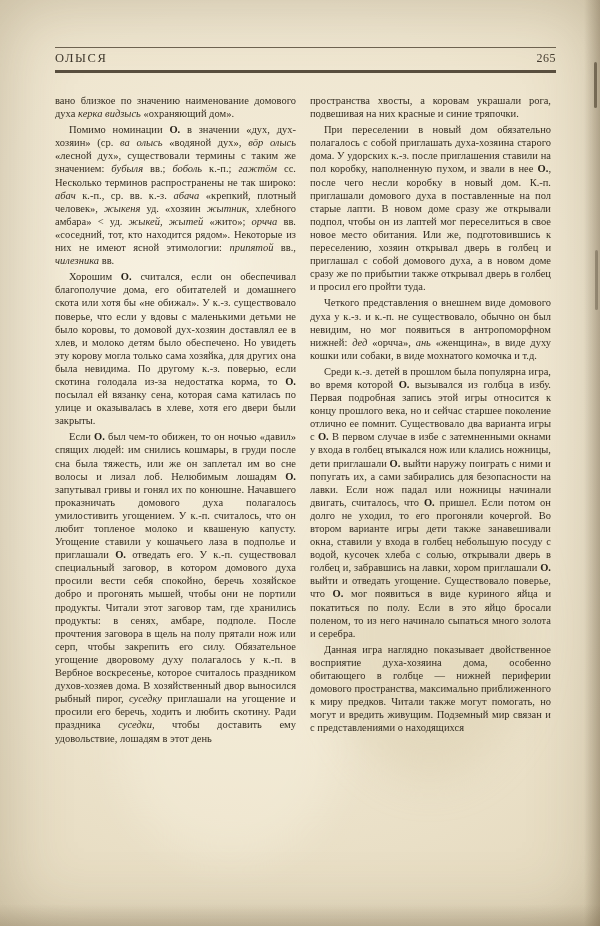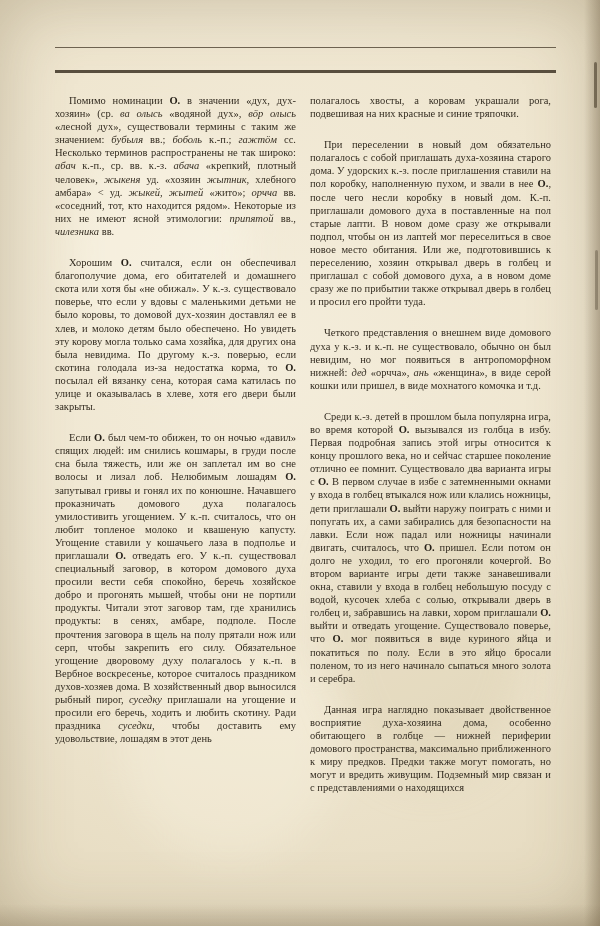--- a/index.html
+++ b/index.html
@@ -57,49 +57,54 @@
   }
   .col {
     width: 241px;
     color: #342d22;
     font-size: 10.5px;
     line-height: 13.1px;
     text-align: justify;
   }
   .para { margin: 0; }
   .para.indent { text-indent: 14px; }
-  .para + .para { margin-top: 18px; }
+  .para + .para { margin-top: 3px; }
   .run-b { font-weight: bold; color: #262018; }
   .run-i { font-style: italic; }
 </style>
 </head>
 <body>
 
 <div class="page">
   <div class="texture-spot spot-a"></div>
   <div class="texture-spot spot-b"></div>
   <div class="texture-spot spot-c"></div>
 
   <div class="rule-top"></div>
 
+  <div class="running-header">
+    <span class="running-title">ОЛЫСЯ</span>
+    <span class="running-pagenum">265</span>
+  </div>
 
   <div class="rule-bottom"></div>
 
   <div class="columns">
     <div class="col">
+        <p class="para"><span>вано близкое по значению наименование домового духа </span><span class="run-i">керка видзысь</span><span> «охраняющий дом».</span></p>
         <p class="para indent"><span>Помимо номинации </span><span class="run-b">О.</span><span> в значении «дух, дух-хозяин» (ср. </span><span class="run-i">ва олысь</span><span> «водяной дух», </span><span class="run-i">вöр олысь</span><span> «лесной дух», существовали термины с таким же значением: </span><span class="run-i">бубыля</span><span> вв.; </span><span class="run-i">боболь</span><span> к.-п.; </span><span class="run-i">гажтöм</span><span> сс. Несколько терминов распространены не так широко: </span><span class="run-i">абач</span><span> к.-п., ср. вв. к.-з. </span><span class="run-i">абача</span><span> «крепкий, плотный человек», </span><span class="run-i">жыкеня</span><span> уд. «хозяин </span><span class="run-i">жытник</span><span>, хлебного амбара» &lt; уд. </span><span class="run-i">жыкей, жытей</span><span> «жито»; </span><span class="run-i">орчча</span><span> вв. «соседний, тот, кто находится рядом». Некоторые из них не имеют ясной этимологии: </span><span class="run-i">припятой</span><span> вв., </span><span class="run-i">чилезника</span><span> вв.</span></p>
         <p class="para indent"><span>Хорошим </span><span class="run-b">О.</span><span> считался, если он обеспечивал благополучие дома, его обитателей и домашнего скота или хотя бы «не обижал». У к.-з. существовало поверье, что если у вдовы с маленькими детьми не было коровы, то домовой дух-хозяин доставлял ее в хлев, и молоко детям было обеспечено. Но увидеть эту корову могла только сама хозяйка, для других она была невидима. По другому к.-з. поверью, если скотина голодала из-за недостатка корма, то </span><span class="run-b">О.</span><span> посылал ей вязанку сена, которая сама катилась по улице и оказывалась в хлеве, хотя его двери были закрыты.</span></p>
         <p class="para indent"><span>Если </span><span class="run-b">О.</span><span> был чем-то обижен, то он ночью «давил» спящих людей: им снились кошмары, в груди после сна была тяжесть, или же он заплетал им во сне волосы и лизал лоб. Нелюбимым лошадям </span><span class="run-b">О.</span><span> запутывал гривы и гонял их по конюшне. Начавшего проказничать домового духа полагалось умилостивить угощением. У к.-п. считалось, что он любит топленое молоко и квашеную капусту. Угощение ставили у кошачьего лаза в подполье и приглашали </span><span class="run-b">О.</span><span> отведать его. У к.-п. существовал специальный заговор, в котором домового духа просили вести себя спокойно, беречь хозяйское добро и прогонять мышей, чтобы они не портили продукты. Читали этот заговор там, где хранились продукты: в сенях, амбаре, подполе. После прочтения заговора в щель на полу прятали нож или серп, чтобы закрепить его силу. Обязательное угощение дворовому духу полагалось у к.-п. в Вербное воскресенье, которое считалось праздником духов-хозяев дома. В хозяйственный двор выносился рыбный пирог, </span><span class="run-i">суседку</span><span> приглашали на угощение и просили его беречь, ходить и любить скотину. Ради праздника </span><span class="run-i">суседки</span><span>, чтобы доставить ему удовольствие, лошадям в этот день</span></p>
       </div>
     <div class="col">
-        <p class="para"><span>полагалось хвосты, а коровам украшали рога, подвешивая на них красные и синие тряпочки.</span></p>
+        <p class="para"><span>пространства хвосты, а коровам украшали рога, подвешивая на них красные и синие тряпочки.</span></p>
         <p class="para indent"><span>При переселении в новый дом обязательно полагалось с собой приглашать духа-хозяина старого дома. У удорских к.-з. после приглашения ставили на пол коробку, наполненную пухом, и звали в нее </span><span class="run-b">О.</span><span>, после чего несли коробку в новый дом. К.-п. приглашали домового духа в поставленные на пол старые лапти. В новом доме сразу же открывали подпол, чтобы он из лаптей мог переселиться в свое новое место обитания. Или же, подготовившись к переселению, хозяин открывал дверь в голбец и приглашал с собой домового духа, а в новом доме сразу же по прибытии также открывал дверь в голбец и просил его пройти туда.</span></p>
-        <p class="para indent"><span>Четкого представления о внешнем виде домового духа у к.-з. и к.-п. не существовало, обычно он был невидим, но мог появиться в антропоморфном нижней: </span><span class="run-i">дед</span><span> «орчча», </span><span class="run-i">ань</span><span> «женщина», в виде серой кошки или пришел, в виде мохнатого комочка и т.д.</span></p>
+        <p class="para indent"><span>Четкого представления о внешнем виде домового духа у к.-з. и к.-п. не существовало, обычно он был невидим, но мог появиться в антропоморфном нижней: </span><span class="run-i">дед</span><span> «орчча», </span><span class="run-i">ань</span><span> «женщина», в виде духу кошки или собаки, в виде мохнатого комочка и т.д.</span></p>
         <p class="para indent"><span>Среди к.-з. детей в прошлом была популярна игра, во время которой </span><span class="run-b">О.</span><span> вызывался из голбца в избу. Первая подробная запись этой игры относится к концу прошлого века, но и сейчас старшее поколение отлично ее помнит. Существовало два варианта игры с </span><span class="run-b">О.</span><span> В первом случае в избе с затемненными окнами у входа в голбец втыкался нож или клались ножницы, дети приглашали </span><span class="run-b">О.</span><span> выйти наружу поиграть с ними и попугать их, а сами забирались для безопасности на лавки. Если нож падал или ножницы начинали двигать, считалось, что </span><span class="run-b">О.</span><span> пришел. Если потом он долго не уходил, то его прогоняли кочергой. Во втором варианте игры дети также занавешивали окна, ставили у входа в голбец небольшую посуду с водой, кусочек хлеба с солью, открывали дверь в голбец и, забравшись на лавки, хором приглашали </span><span class="run-b">О.</span><span> выйти и отведать угощение. Существовало поверье, что </span><span class="run-b">О.</span><span> мог появиться в виде куриного яйца и покатиться по полу. Если в это яйцо бросали поленом, то из него начинало сыпаться много золота и серебра.</span></p>
-        <p class="para indent"><span>Данная игра наглядно показывает двойственное восприятие духа-хозяина дома, особенно обитающего в голбце — нижней периферии домового пространства, максимально приближенного к миру предков. Предки также могут помогать, но могут и вредить живущим. Подземный мир связан и с представлениями о находящихся</span></p>
+        <p class="para indent"><span>Данная игра наглядно показывает двойственное восприятие духа-хозяина дома, особенно обитающего в голбце — нижней периферии домового пространства, максимально приближенного к миру предков. Читали также могут помогать, но могут и вредить живущим. Подземный мир связан и с представлениями о находящихся</span></p>
       </div>
   </div>
 
   <div class="binding-mark mark-1"></div>
   <div class="binding-mark mark-2"></div>
   <div class="edge-right"></div>
   <div class="edge-bottom"></div>
 </div>
 
 </body></html>

